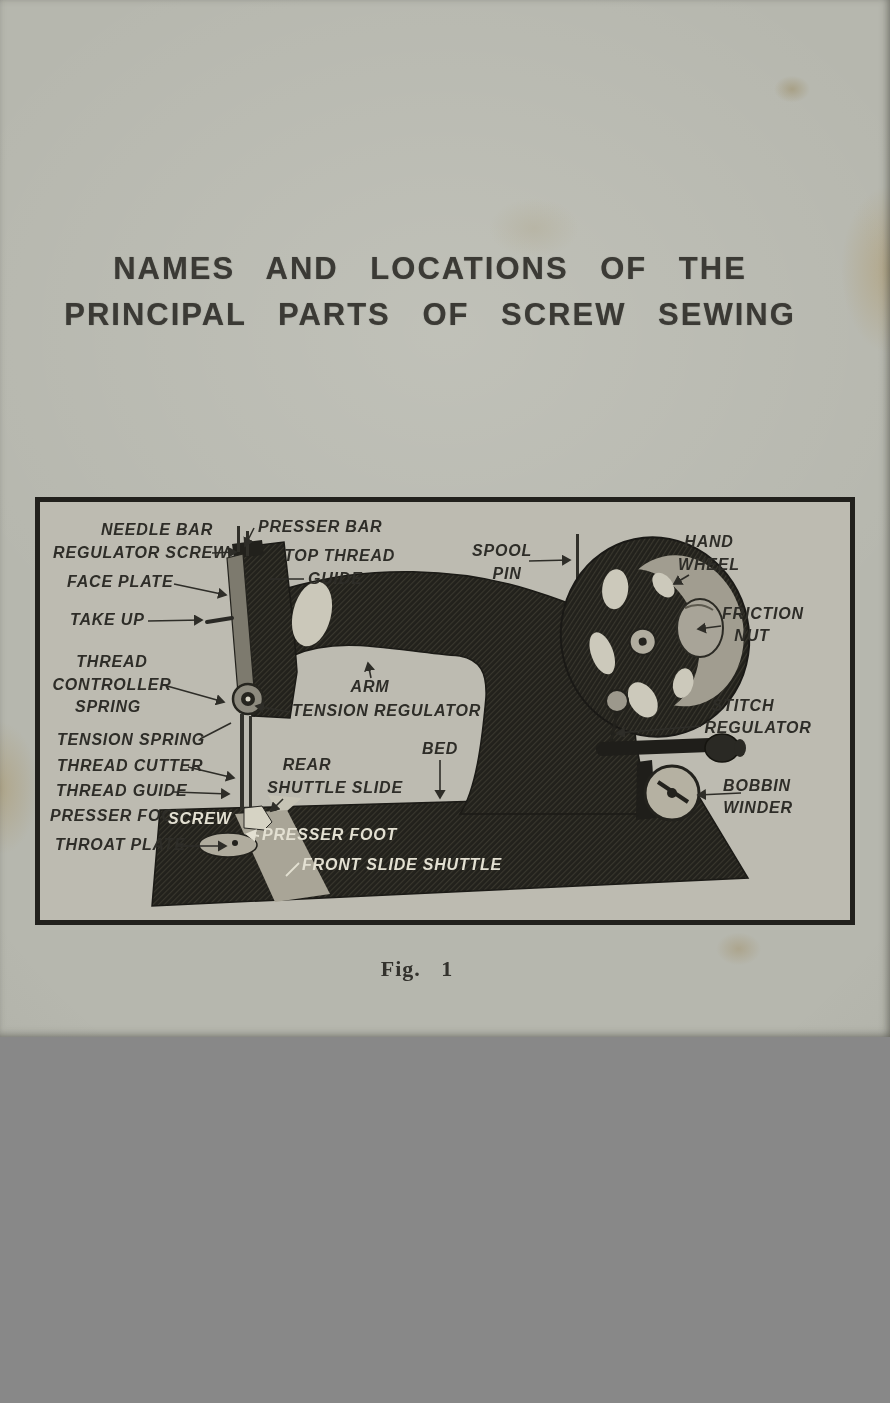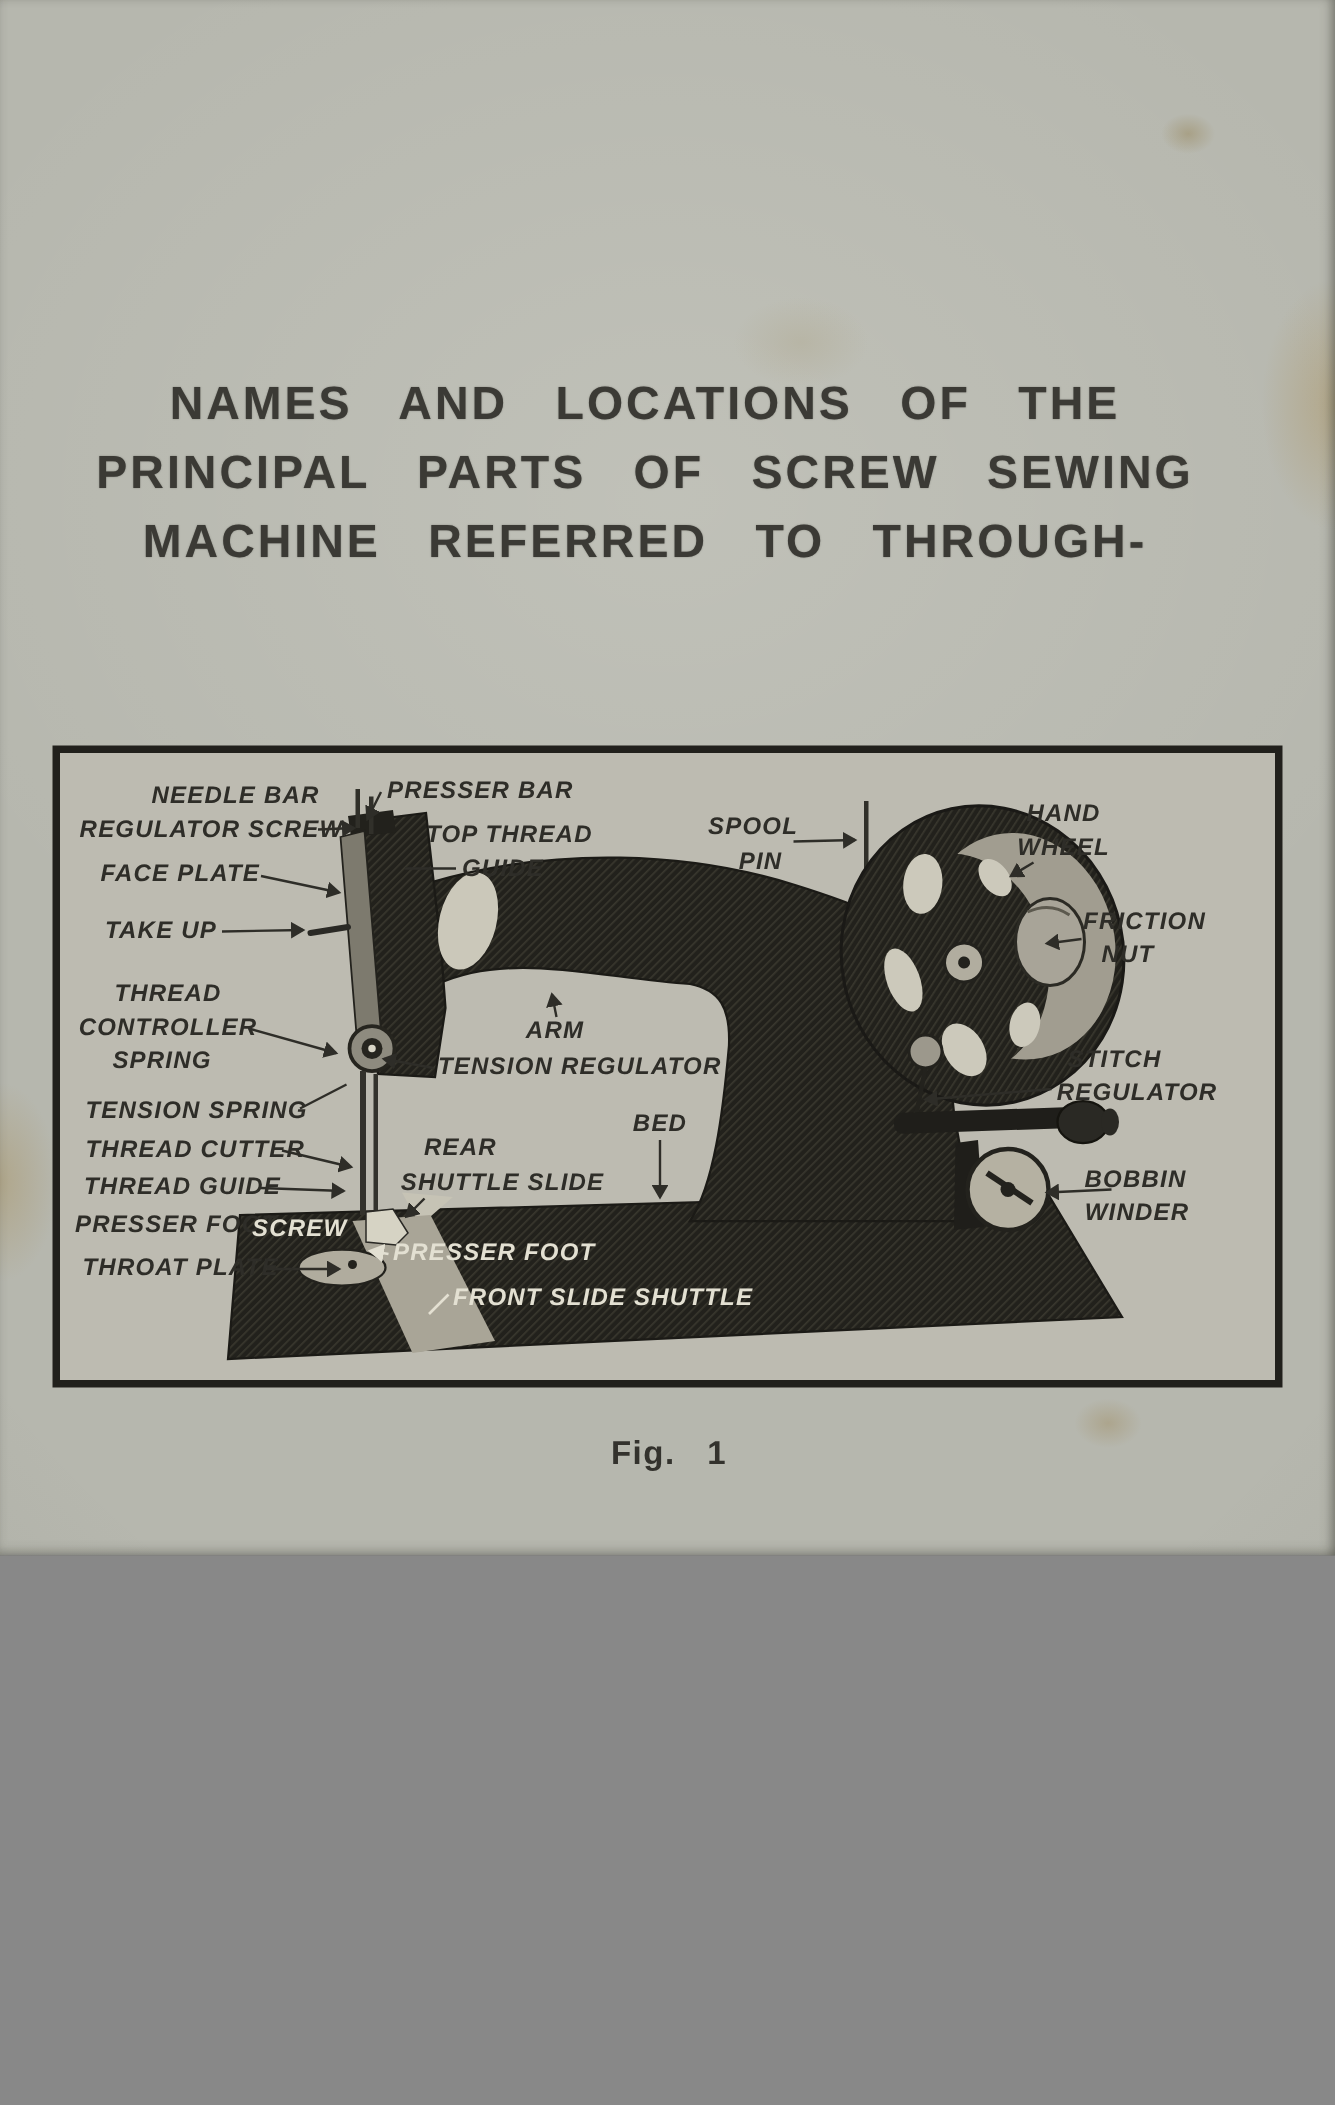--- a/index.html
+++ b/index.html
@@ -47,41 +47,39 @@
     font-family:"Liberation Sans", sans-serif;
     font-weight:bold; font-size:16px;
     fill:#2e2d28; letter-spacing:0.8px;
   }
   .lblw{ fill:#e3e0d2; }
   .ldr{ stroke:#2e2d28; stroke-width:1.6; fill:none; }
   .ldrw{ stroke:#e3e0d2; stroke-width:1.8; fill:none; }
   .caption{
     position:absolute; top:956px; left:0; width:834px;
     text-align:center;
-    font-family:Liberation Sans, sans-serif;
+    font-family:Liberation Serif, serif;
     font-weight:bold; font-size:22px; letter-spacing:1px; word-spacing:14px;
     color:#33322d;
-    margin-left:29px;
   }
   .page-number{
     position:absolute; top:1336px; left:0; width:818px;
     text-align:center;
     font-family:"Liberation Serif", serif;
     font-size:31px; color:#2f2e29;
   }
 </style>
 </head>
 <body>
 
 <div id="page">
 
   <div class="title-block">
     <div class="title-line">NAMES AND LOCATIONS OF THE</div>
     <div class="title-line">PRINCIPAL PARTS OF SCREW SEWING</div>
-    <div class="title-line">MACHINE REFERRED TO THROUGH-</div>
   </div>
 
   <div class="figure-frame">
     <svg width="810" height="418" viewBox="0 0 810 418">
       <defs>
         <pattern id="ht" width="4" height="4" patternUnits="userSpaceOnUse" patternTransform="rotate(45)">
           <rect width="4" height="4" fill="#22211c"></rect>
           <line x1="0.5" y1="0" x2="0.5" y2="4" stroke="#39372e" stroke-width="1.2"></line>
         </pattern>
         <marker id="ah" markerWidth="7" markerHeight="7" refX="5" refY="3.5" orient="auto">

